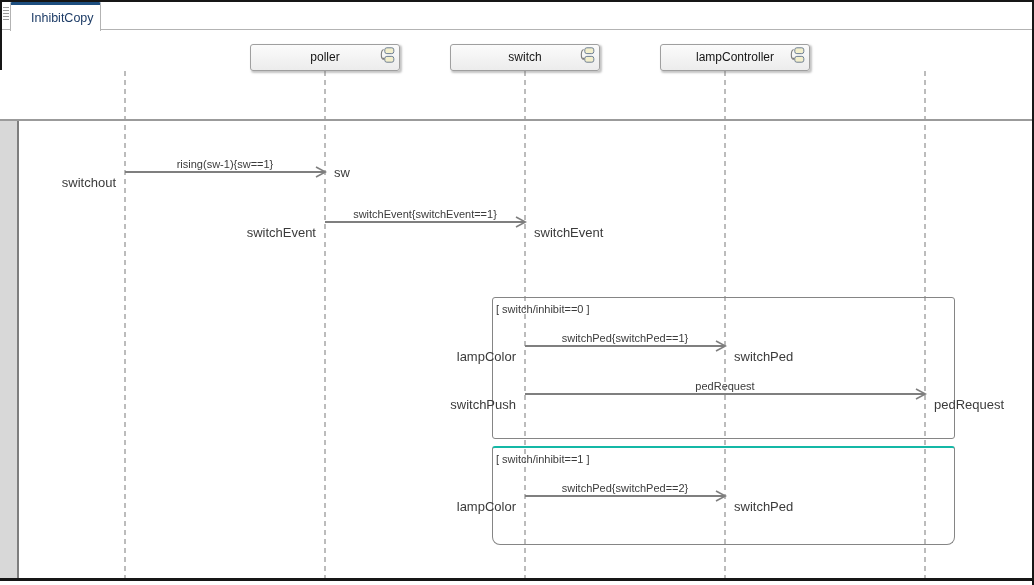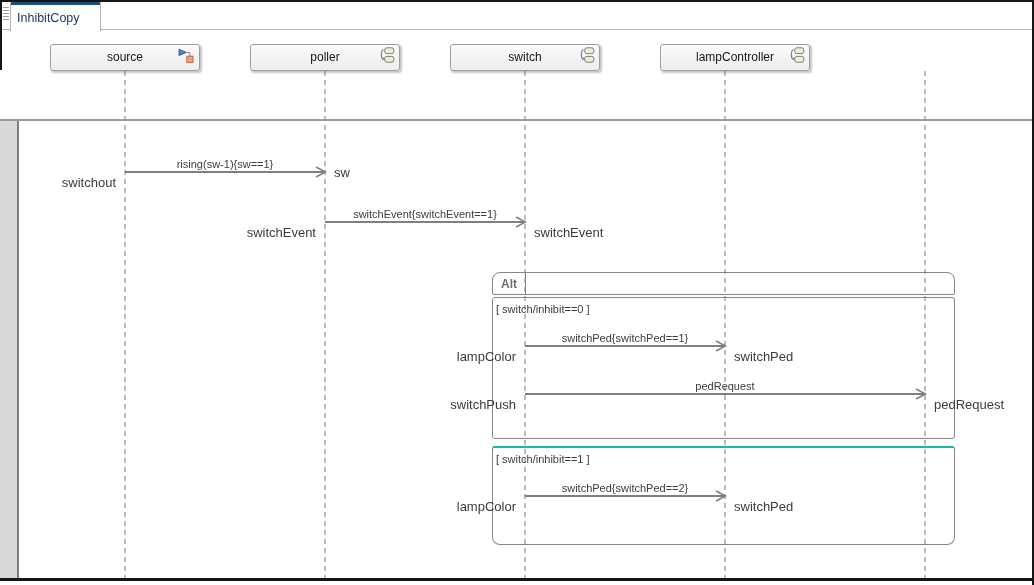--- a/index.html
+++ b/index.html
@@ -7,21 +7,21 @@
 
   
   .edge{position:absolute;background:#161616;}
 
   
   .tabbar{position:absolute;left:0;top:0;width:100%;height:30px;background:#fff;border-bottom:1px solid #b3b3b3;box-sizing:border-box;}
   .grip{position:absolute;left:3px;top:7px;width:6px;height:13px;
         background:repeating-linear-gradient(to bottom,#9a9a9a 0 1px,transparent 1px 3px);}
   .tab{position:absolute;left:10px;top:2px;width:91px;height:29px;background:#fff;
        border:1px solid #b3b3b3;border-bottom:none;border-top:3px solid var(--tab-accent,#1d4e7f);
-       box-sizing:border-box;z-index:3;display:flex;align-items:center;padding-left:6px;
+       box-sizing:border-box;z-index:3;display:flex;align-items:center;padding-left:20px;
        font-size:12.5px;color:#1c3b66;border-radius:2px 2px 0 0;}
 
   
   .lhead{position:absolute;top:44px;height:27px;box-sizing:border-box;
          background:linear-gradient(180deg,#fbfbfb,#ececec);
          border:1px solid var(--header-border,#9f9f9f);border-radius:3px;
          box-shadow:1.5px 1.5px 2px rgba(110,110,110,.40);}
   .lhead .lh-label{display:block;width:100%;text-align:center;font-size:12px;color:#151515;line-height:25px;}
   .lh-icon{position:absolute;right:4px;top:2px;}
 
@@ -61,30 +61,20 @@
   <div class="tab">
     <span>InhibitCopy</span>
   </div>
 
   <div class="lifeline" style="left:124px;"></div>
   <div class="lifeline" style="left:324px;"></div>
   <div class="lifeline" style="left:524px;"></div>
   <div class="lifeline" style="left:724px;"></div>
   <div class="lifeline" style="left:924px;"></div>
 
-  <div class="lhead" style="left:50px;width:150px;">
-    <span class="lh-label">source</span>
-    <span class="lh-icon">
-      <svg width="18" height="17" viewBox="0 0 18 17">
-        <path d="M2 2.2 L9.2 5.4 L2 8.6 Z" fill="#4d86c0" stroke="#2d5d92" stroke-width="0.9"></path>
-        <path d="M9.2 5.4 H12.8 V9.2" fill="none" stroke="#8a8a8a" stroke-width="1"></path>
-        <rect x="9.8" y="9.2" width="6.2" height="6.2" fill="#efa083" stroke="#bf6a43" stroke-width="1"></rect>
-      </svg>
-    </span>
-  </div>
   <div class="lhead" style="left:250px;width:150px;">
     <span class="lh-label">poller</span>
     <span class="lh-icon">
       <svg width="16" height="16" viewBox="0 0 16 16">
         <rect x="5.8" y="0.8" width="9" height="5.8" rx="2" fill="#f3efcd" stroke="#6e7f92"></rect>
         <rect x="5.8" y="9.4" width="9" height="5.8" rx="2" fill="#f3efcd" stroke="#6e7f92"></rect>
         <path d="M4.6 2.6 C1.6 3.6 1.6 11.4 4.4 12.6" fill="none" stroke="#7b7b7b" stroke-width="1.1"></path>
         <path d="M4.9 13.2 L3.1 10.6 L5.7 10.9 Z" fill="#7b7b7b"></path>
       </svg>
     </span>
@@ -105,23 +95,20 @@
     <span class="lh-icon">
       <svg width="16" height="16" viewBox="0 0 16 16">
         <rect x="5.8" y="0.8" width="9" height="5.8" rx="2" fill="#f3efcd" stroke="#6e7f92"></rect>
         <rect x="5.8" y="9.4" width="9" height="5.8" rx="2" fill="#f3efcd" stroke="#6e7f92"></rect>
         <path d="M4.6 2.6 C1.6 3.6 1.6 11.4 4.4 12.6" fill="none" stroke="#7b7b7b" stroke-width="1.1"></path>
         <path d="M4.9 13.2 L3.1 10.6 L5.7 10.9 Z" fill="#7b7b7b"></path>
       </svg>
     </span>
   </div>
 
-  <div class="frag-box frag-header">
-    <div class="alt-cell">Alt</div>
-  </div>
   <div class="frag-box frag-op1">
     <div class="guard">[ switch/inhibit==0 ]</div>
   </div>
   <div class="frag-box frag-op2">
     <div class="guard">[ switch/inhibit==1 ]</div>
   </div>
 
   <div class="msg" style="left:125px;top:155px;width:200px;">
     <div class="msg-label">rising(sw-1){sw==1}</div>
     <div class="msg-line"></div>

